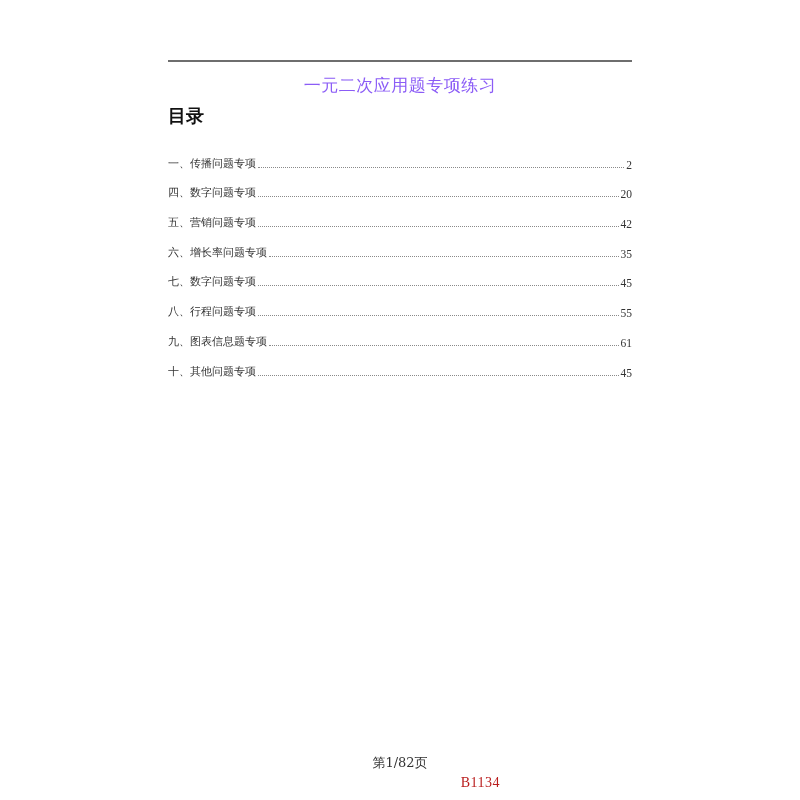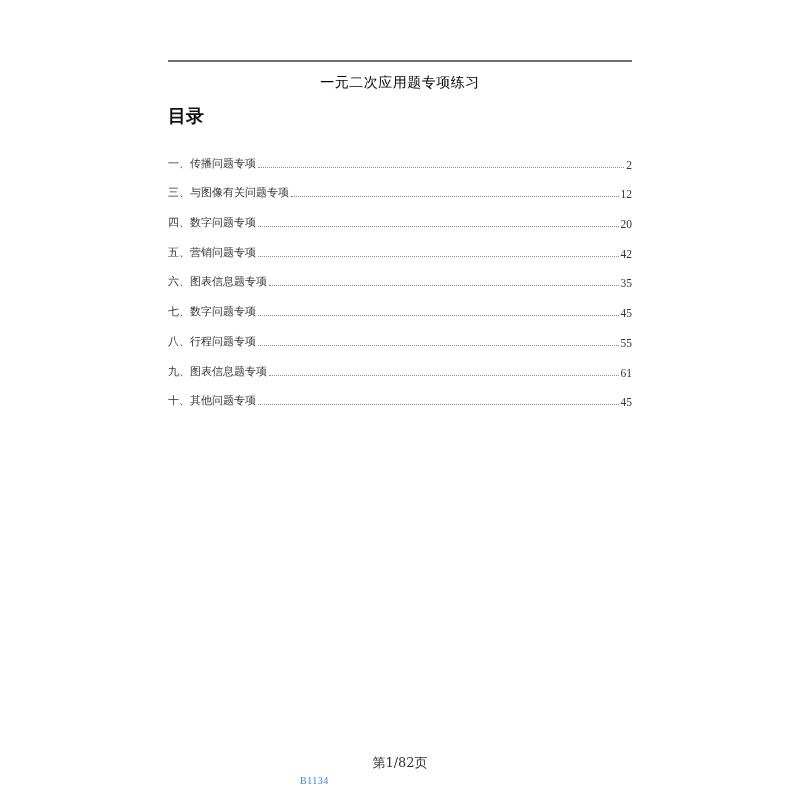--- a/index.html
+++ b/index.html
@@ -8,21 +8,21 @@
     font-family: "DejaVu Serif", "Liberation Serif", serif; color:#222;
   }
   .page { position:absolute; left:0; top:0; width:800px; height:800px; background:#fff; }
   .header-rule {
     position:absolute; left:168px; top:60px; width:464px; height:0;
     border-top:2px solid #6e6e6e;
   }
   .doc-title {
     position:absolute; left:168px; top:74px; width:464px; text-align:center;
     font-family: "DejaVu Sans", "Liberation Sans", sans-serif;
-    font-size:14px; color:#000000; letter-spacing:0.5px;
+    font-size:17px; color:#8b5cf6; letter-spacing:0.5px;
   }
   .toc-heading {
     position:absolute; left:168px; top:104px;
     font-family: "DejaVu Sans", "Liberation Sans", sans-serif;
     font-size:18px; font-weight:bold; color:#111;
   }
   .toc-list { position:absolute; left:168px; top:141px; width:464px; }
   .toc-row {
     display:flex; align-items:flex-end; height:29.7px;
     font-size:11px; color:#333; cursor:pointer;
@@ -30,57 +30,52 @@
   .toc-label { white-space:nowrap; padding-right:2px; }
   .toc-leader {
     flex:1; border-bottom:1px dotted #8a8a8a; margin-bottom:3px; height:0;
   }
   .toc-page { white-space:nowrap; padding-left:2px; font-family:"Liberation Serif", serif; font-size:11.5px; }
   .footer-page {
     position:absolute; left:300px; top:754px; width:200px; text-align:center;
     font-size:13px; color:#333;
   }
   .footer-code {
-    position:absolute; left:300px; top:775px; width:200px; text-align:left;
-    font-family:"Liberation Serif", serif; font-size:10px; color:#3b82f6; letter-spacing:0.5px;
+    position:absolute; left:300px; top:775px; width:200px; text-align:right;
+    font-family:"Liberation Serif", serif; font-size:14px; color:#b91c1c; letter-spacing:0.5px;
   }
 </style>
 </head>
 <body>
 
 <div class="page">
   <div class="header-rule"></div>
 
   <div class="doc-title">一元二次应用题专项练习</div>
 
   <div class="toc-heading">目录</div>
 
   <div class="toc-list">
     <div class="toc-row">
       <span class="toc-label">一、传播问题专项</span>
       <span class="toc-leader"></span>
       <span class="toc-page">2</span>
     </div>
     <div class="toc-row">
-      <span class="toc-label">三、与图像有关问题专项</span>
-      <span class="toc-leader"></span>
-      <span class="toc-page">12</span>
-    </div>
-    <div class="toc-row">
       <span class="toc-label">四、数字问题专项</span>
       <span class="toc-leader"></span>
       <span class="toc-page">20</span>
     </div>
     <div class="toc-row">
       <span class="toc-label">五、营销问题专项</span>
       <span class="toc-leader"></span>
       <span class="toc-page">42</span>
     </div>
     <div class="toc-row">
-      <span class="toc-label">六、图表信息题专项</span>
+      <span class="toc-label">六、增长率问题专项</span>
       <span class="toc-leader"></span>
       <span class="toc-page">35</span>
     </div>
     <div class="toc-row">
       <span class="toc-label">七、数字问题专项</span>
       <span class="toc-leader"></span>
       <span class="toc-page">45</span>
     </div>
     <div class="toc-row">
       <span class="toc-label">八、行程问题专项</span>

